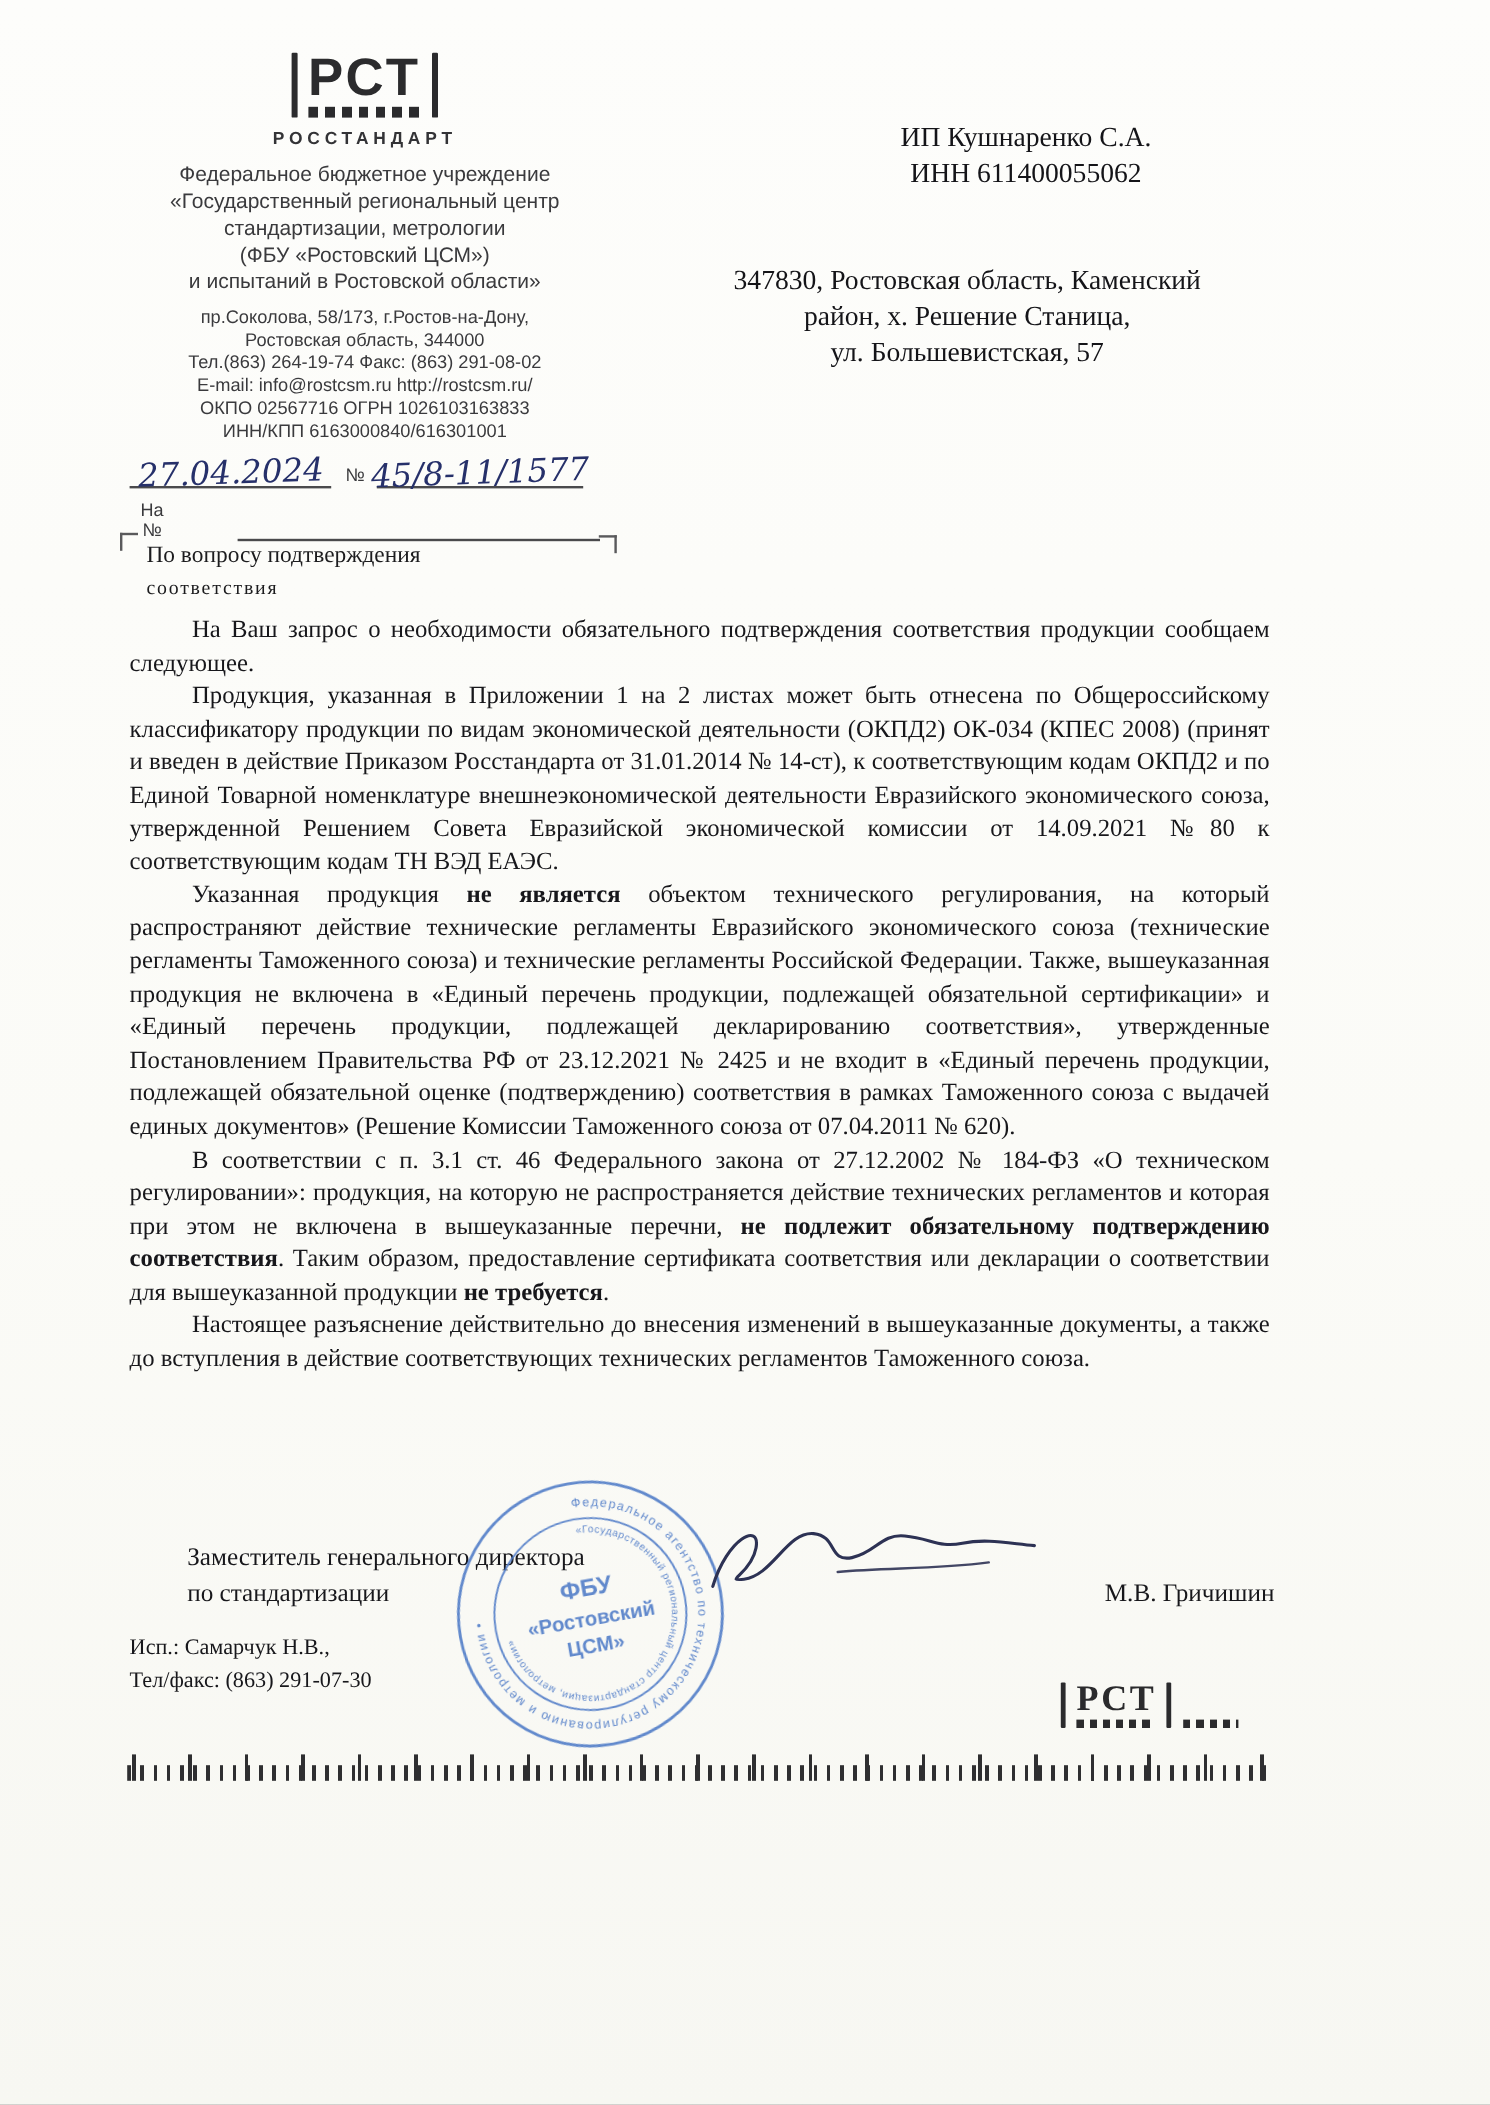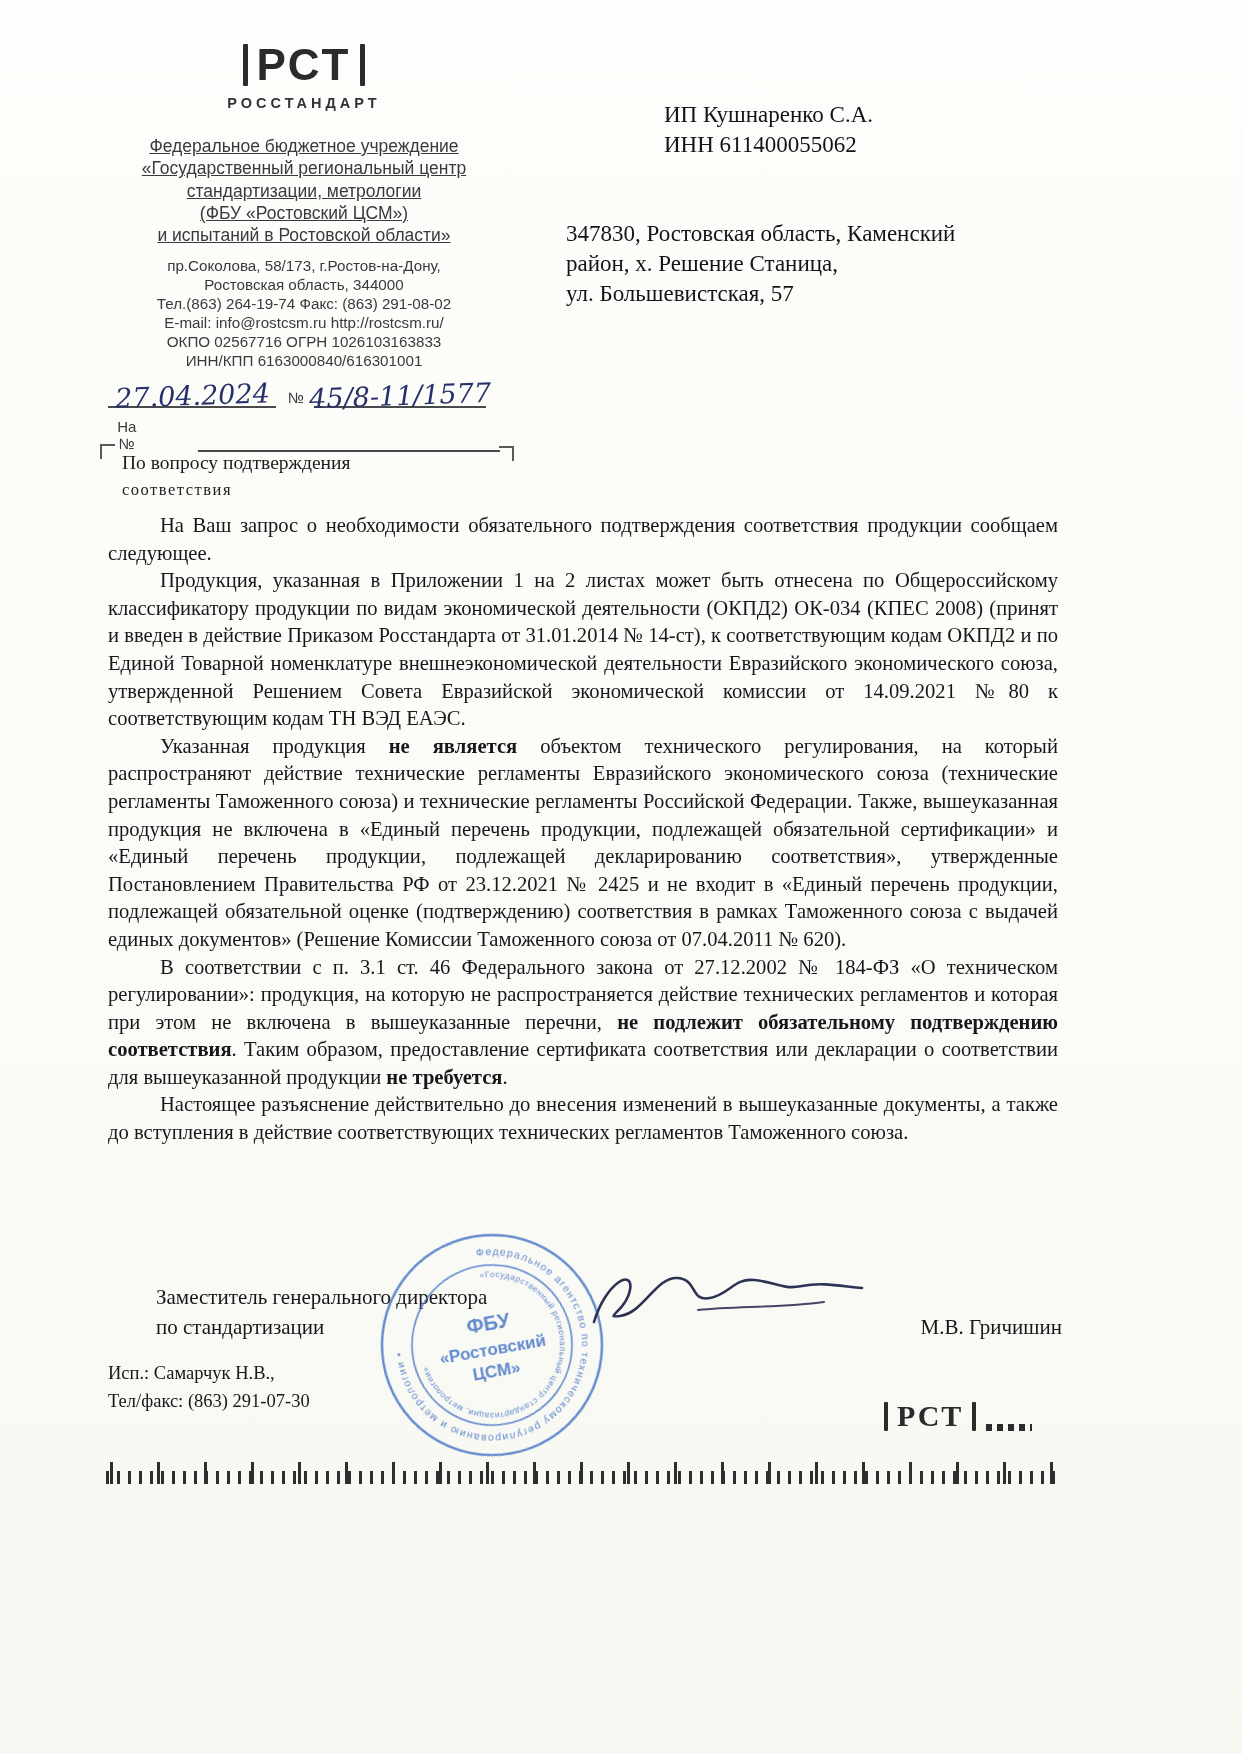--- a/index.html
+++ b/index.html
@@ -5,38 +5,38 @@
   html,body{margin:0;padding:0;background:#9a9a9a;}
   .page{position:relative;width:1242px;height:1754px;margin:0 auto;
         background:linear-gradient(180deg,#fdfdfb 0%,#fbfbf7 55%,#f7f7f2 100%);
         font-family:"Liberation Serif",serif;color:#1c1c1e;overflow:hidden;}
 
   
   .lh-left{position:absolute;left:108px;top:44px;width:392px;text-align:center;
            font-family:"Liberation Sans",sans-serif;color:#39393b;}
   .logo{display:inline-flex;align-items:stretch;gap:9px;}
   .logo .vbar{width:5px;background:#2b2b2d;border-radius:1px;}
-  .logo-mid{display:flex;flex-direction:row;}
+  .logo-mid{display:flex;flex-direction:column;}
   .logo-letters{font-weight:700;font-size:44px;line-height:0.95;letter-spacing:3px;color:#2b2b2d;}
   .logo-ticks{height:9px;margin-top:3px;background:repeating-linear-gradient(90deg,#2b2b2d 0 8px,transparent 8px 14px);}
   .agency{font-size:14.5px;font-weight:700;letter-spacing:4px;color:#333336;margin-top:5px;}
-  .org{margin-top:24px;font-size:17.5px;line-height:1.28;color:#3a3a3d;text-decoration:underline;}
+  .org{margin-top:10px;font-size:17.5px;line-height:1.28;color:#3a3a3d;}
   .contacts{margin-top:9px;font-size:15.2px;line-height:1.25;color:#3a3a3d;}
   .date-row{display:flex;align-items:flex-end;margin-top:4px;}
   .write-line{border-bottom:2px solid #4a4a4c;display:flex;justify-content:center;align-items:flex-end;height:32px;}
   .dl-date{width:168px;}
   .dl-num{width:172px;}
   .no-label{font-size:15px;color:#3a3a3d;padding:0 10px 2px 12px;}
   .hand{font-family:"DejaVu Serif",serif;font-style:italic;color:#26306a;font-size:27px;
         white-space:nowrap;transform:rotate(-2deg) translateY(5px);}
   .ref-row{display:flex;align-items:flex-end;margin-top:10px;font-size:15px;color:#3a3a3d;gap:44px;}
   .ref-line{width:318px;border-bottom:2px solid #4a4a4c;height:14px;margin-left:8px;}
 
   
-  .lh-right{position:absolute;left:566px;top:100px;width:480px;font-size:23px;line-height:1.32;color:#141418;}
+  .lh-right{position:absolute;left:566px;top:100px;width:480px;font-size:23px;line-height:1.32;color:#141418;text-align:center;}
   .recipient-top{margin-left:98px;}
   .recipient-address{margin-top:58px;}
 
   
   .subject{position:absolute;left:122px;top:452px;width:380px;font-size:19.5px;color:#1c1c1e;}
   .subject::before{content:"";position:absolute;left:-22px;top:-8px;width:13px;height:13px;
                    border-left:2px solid #5a5a5c;border-top:2px solid #5a5a5c;}
   .subject::after{content:"";position:absolute;right:-12px;top:-6px;width:13px;height:13px;
                   border-right:2px solid #5a5a5c;border-top:2px solid #5a5a5c;}
   .subject-l2{font-size:16.5px;letter-spacing:1.5px;margin-top:6px;}

